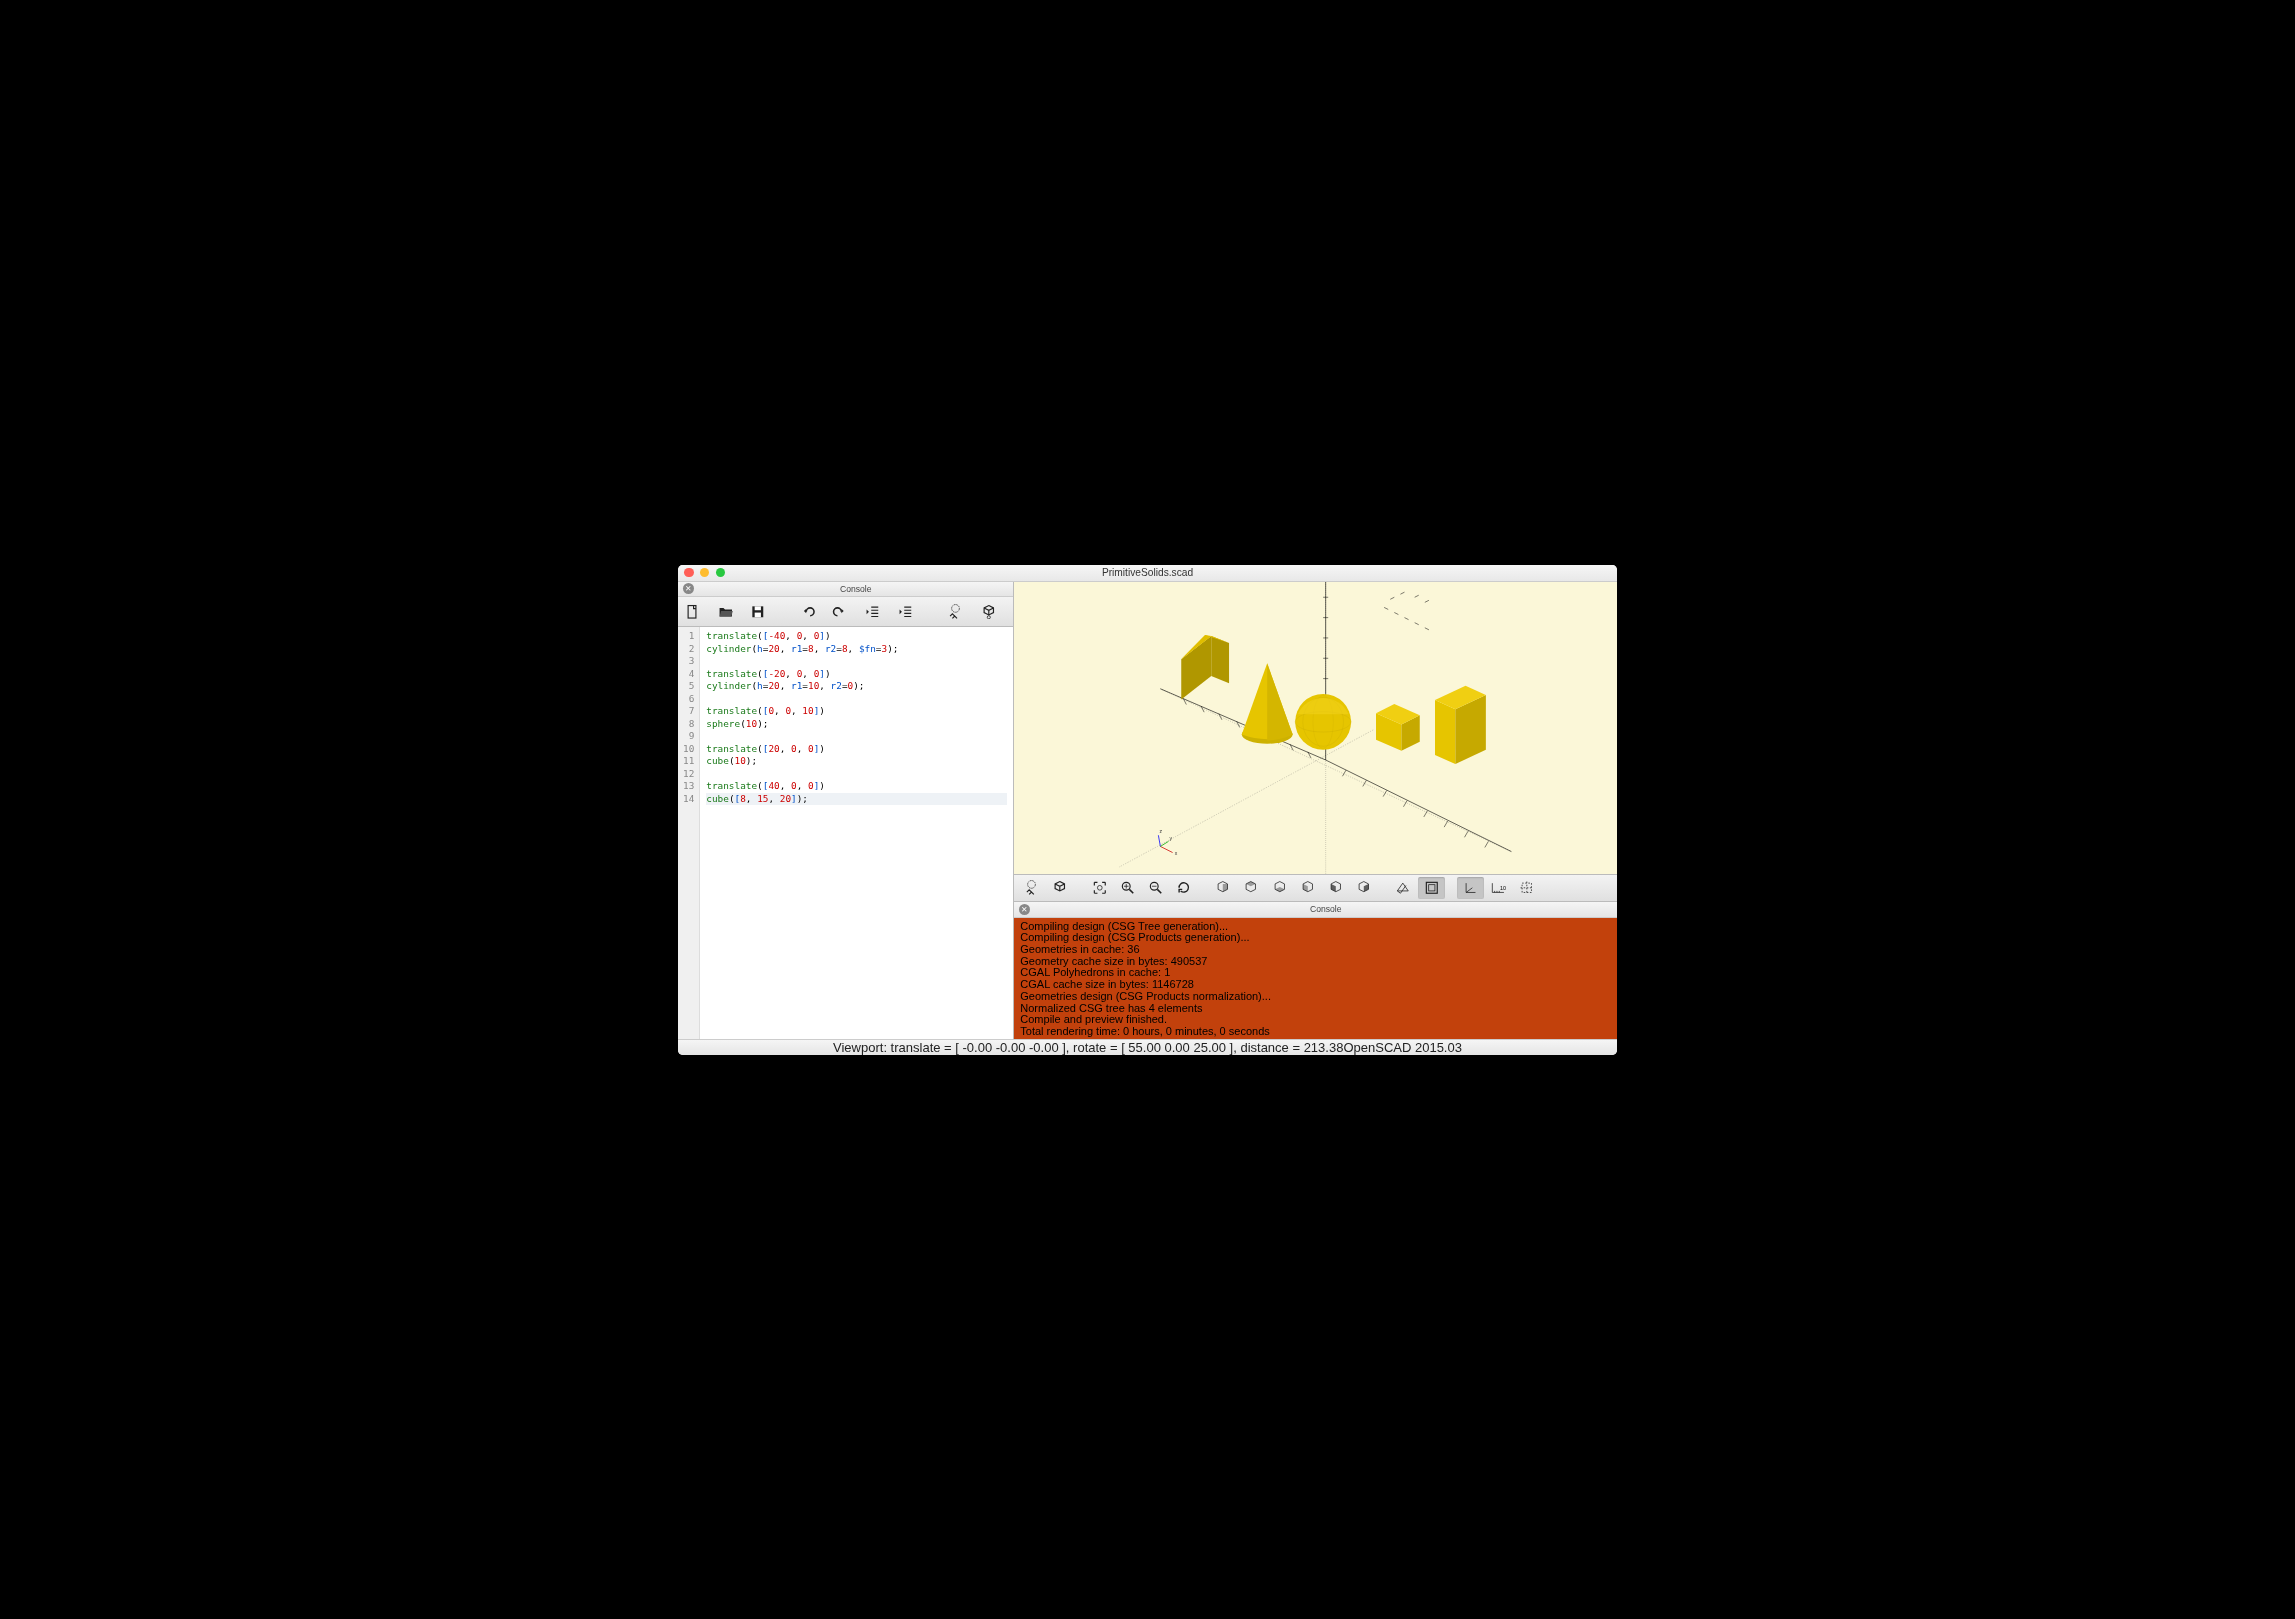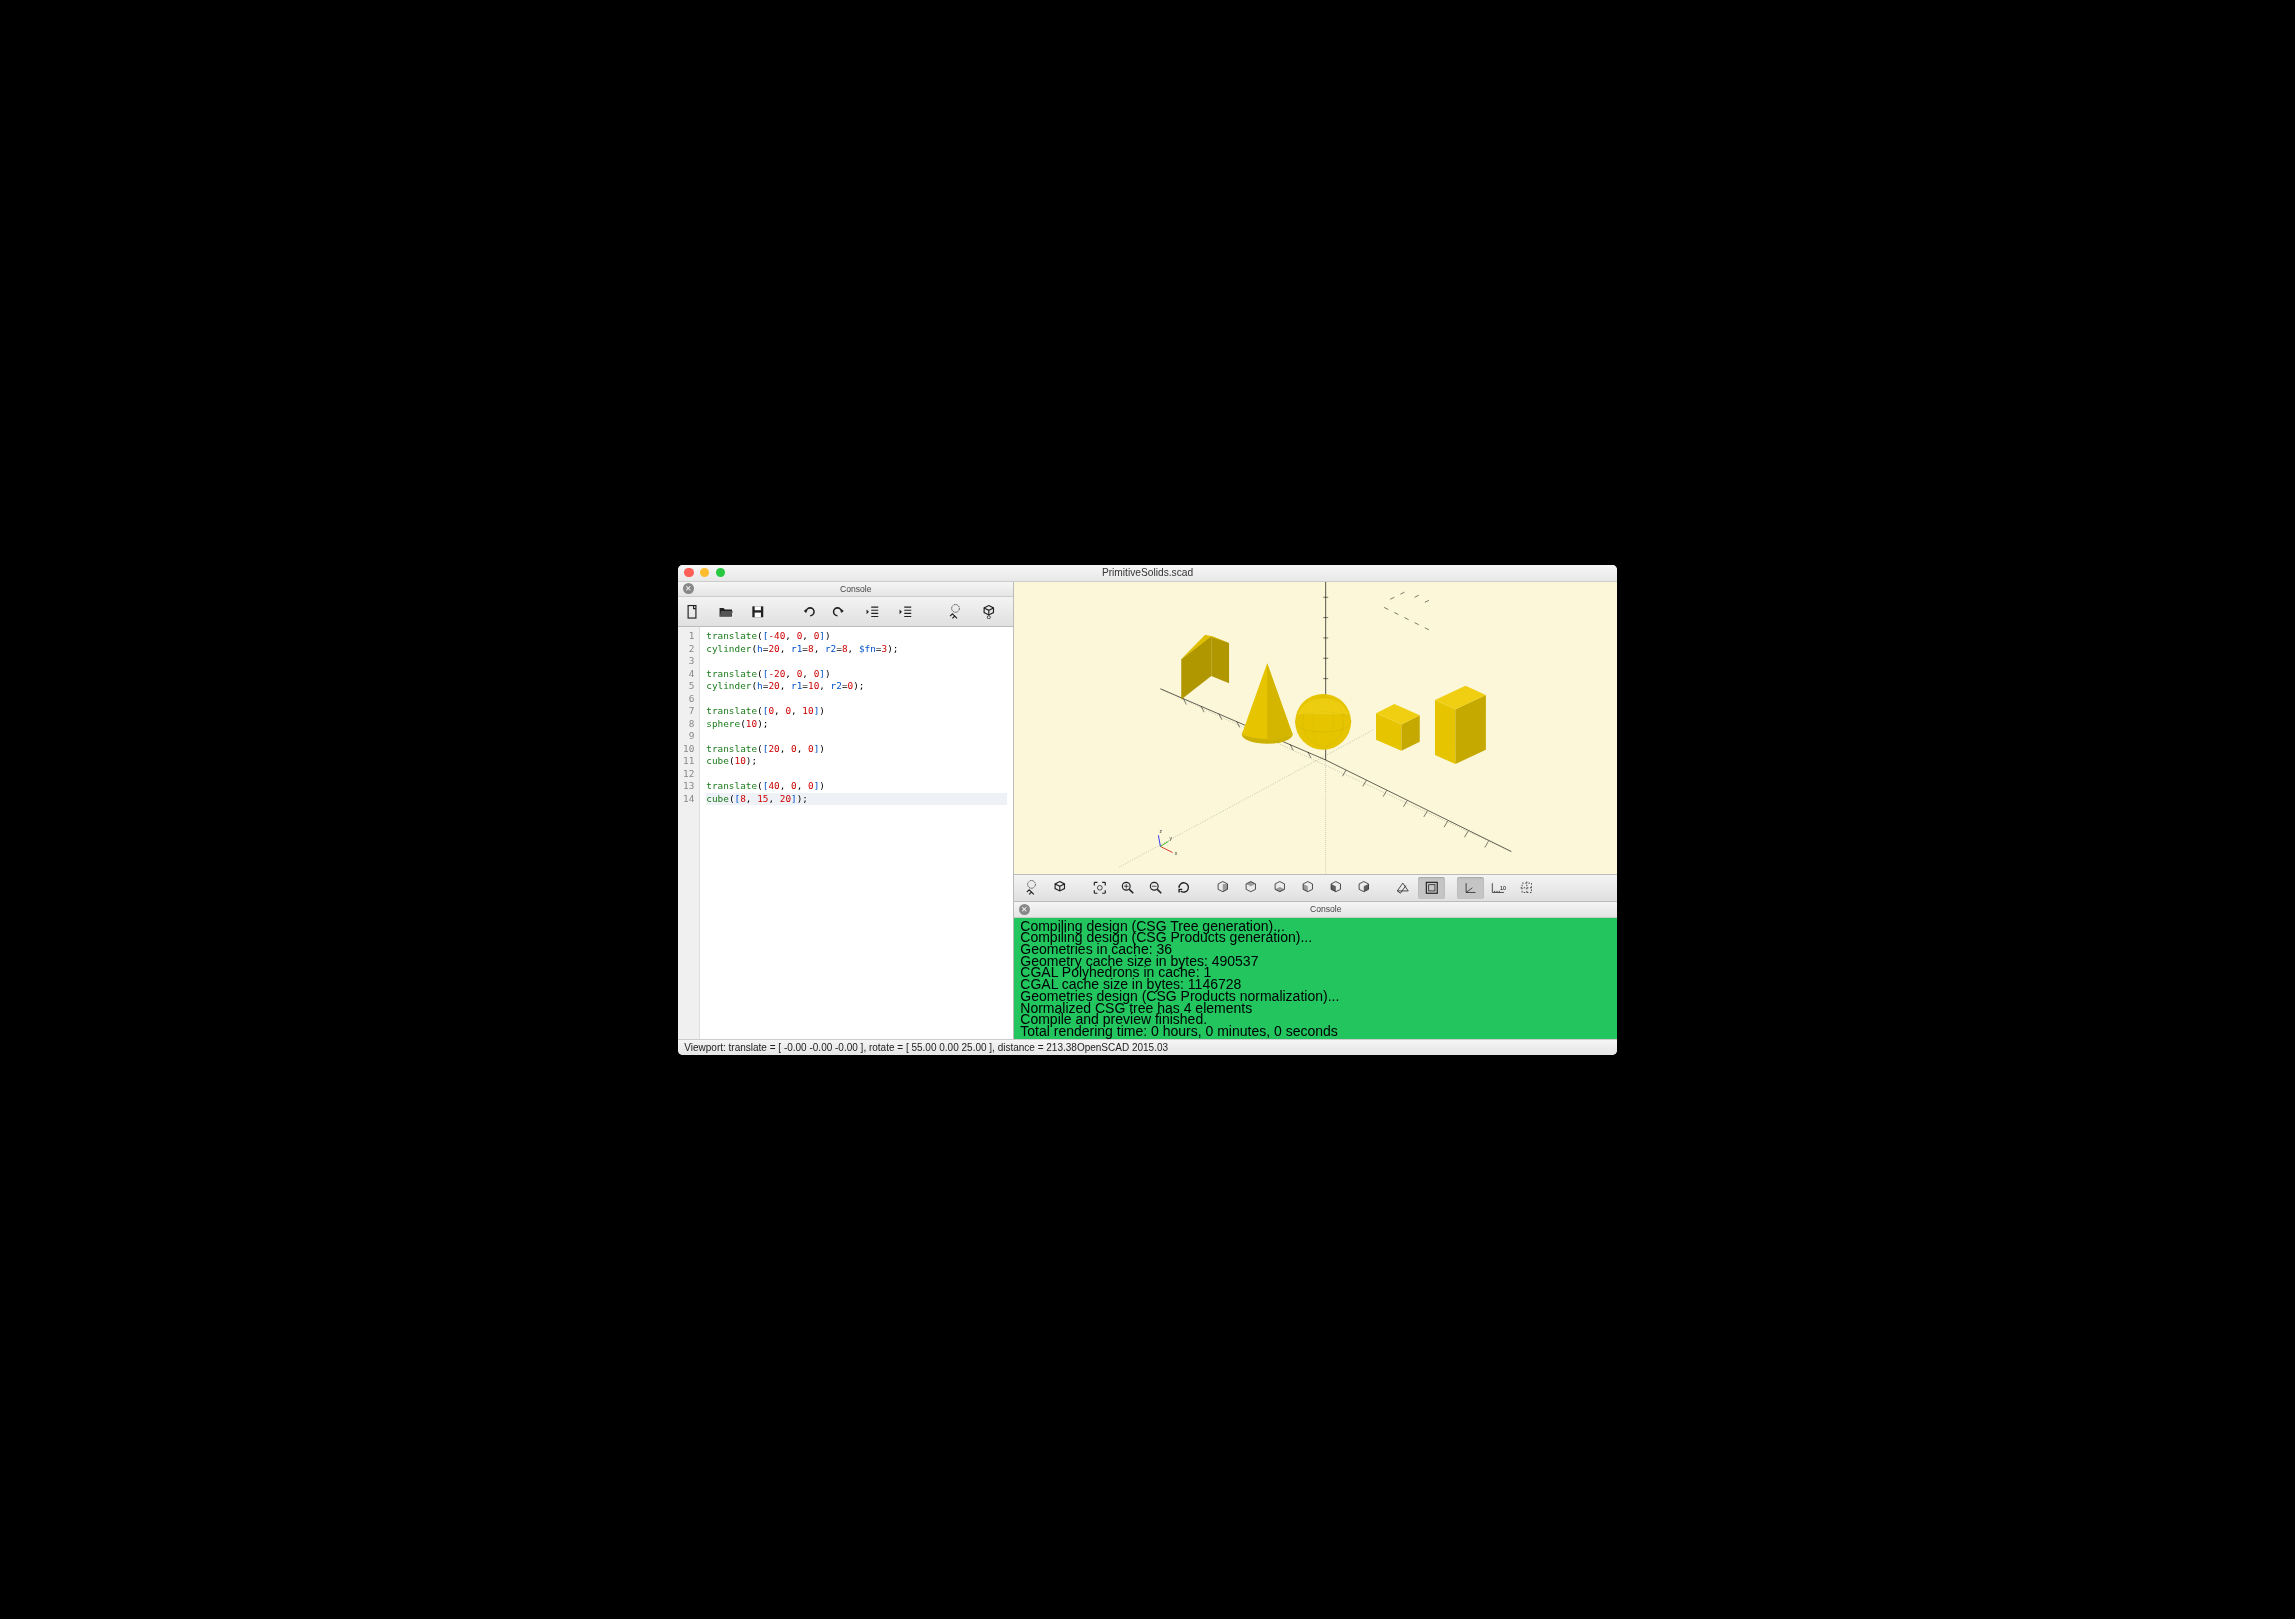--- a/index.html
+++ b/index.html
@@ -101,27 +101,27 @@
   display: flex; align-items: center; padding: 0 4.7px; gap: 1.6px;
 }
 .vbtn {
   width: 26.6px; height: 22px; border: none; background: transparent;
   display: flex; align-items: center; justify-content: center;
   cursor: pointer; border-radius: 2.3px; color: #222;
 }
 .vbtn.active { background: #c5c5c5; box-shadow: inset 0 0.8px 1.6px rgba(0,0,0,.2); }
 .console-wrap { display: flex; flex-direction: column; height: 137px; }
 .console {
-  flex: 1; background: #22c55e; padding: 3.1px 6.3px; overflow: auto;
-  font-size: 14px; line-height: 11.7px; color: #000;
+  flex: 1; background: #c2410c; padding: 3.1px 6.3px; overflow: auto;
+  font-size: 11px; line-height: 11.7px; color: #000;
 }
 .statusbar {
   height: 15.6px; background: linear-gradient(#f5f5f5,#e5e5e5);
   border-top: 0.8px solid #ccc; display: flex; align-items: center;
-  padding: 0 6.3px; font-size: 10px; color: #222; justify-content: flex-start;
+  padding: 0 6.3px; font-size: 13px; color: #222; justify-content: center;
 }
 .stl-label { font: bold 11px Arial; }
 </style>
 </head>
 <body>
 
 <div class="window">
   <div class="titlebar">
     <div class="traffic">
       <div class="dot red"></div>

